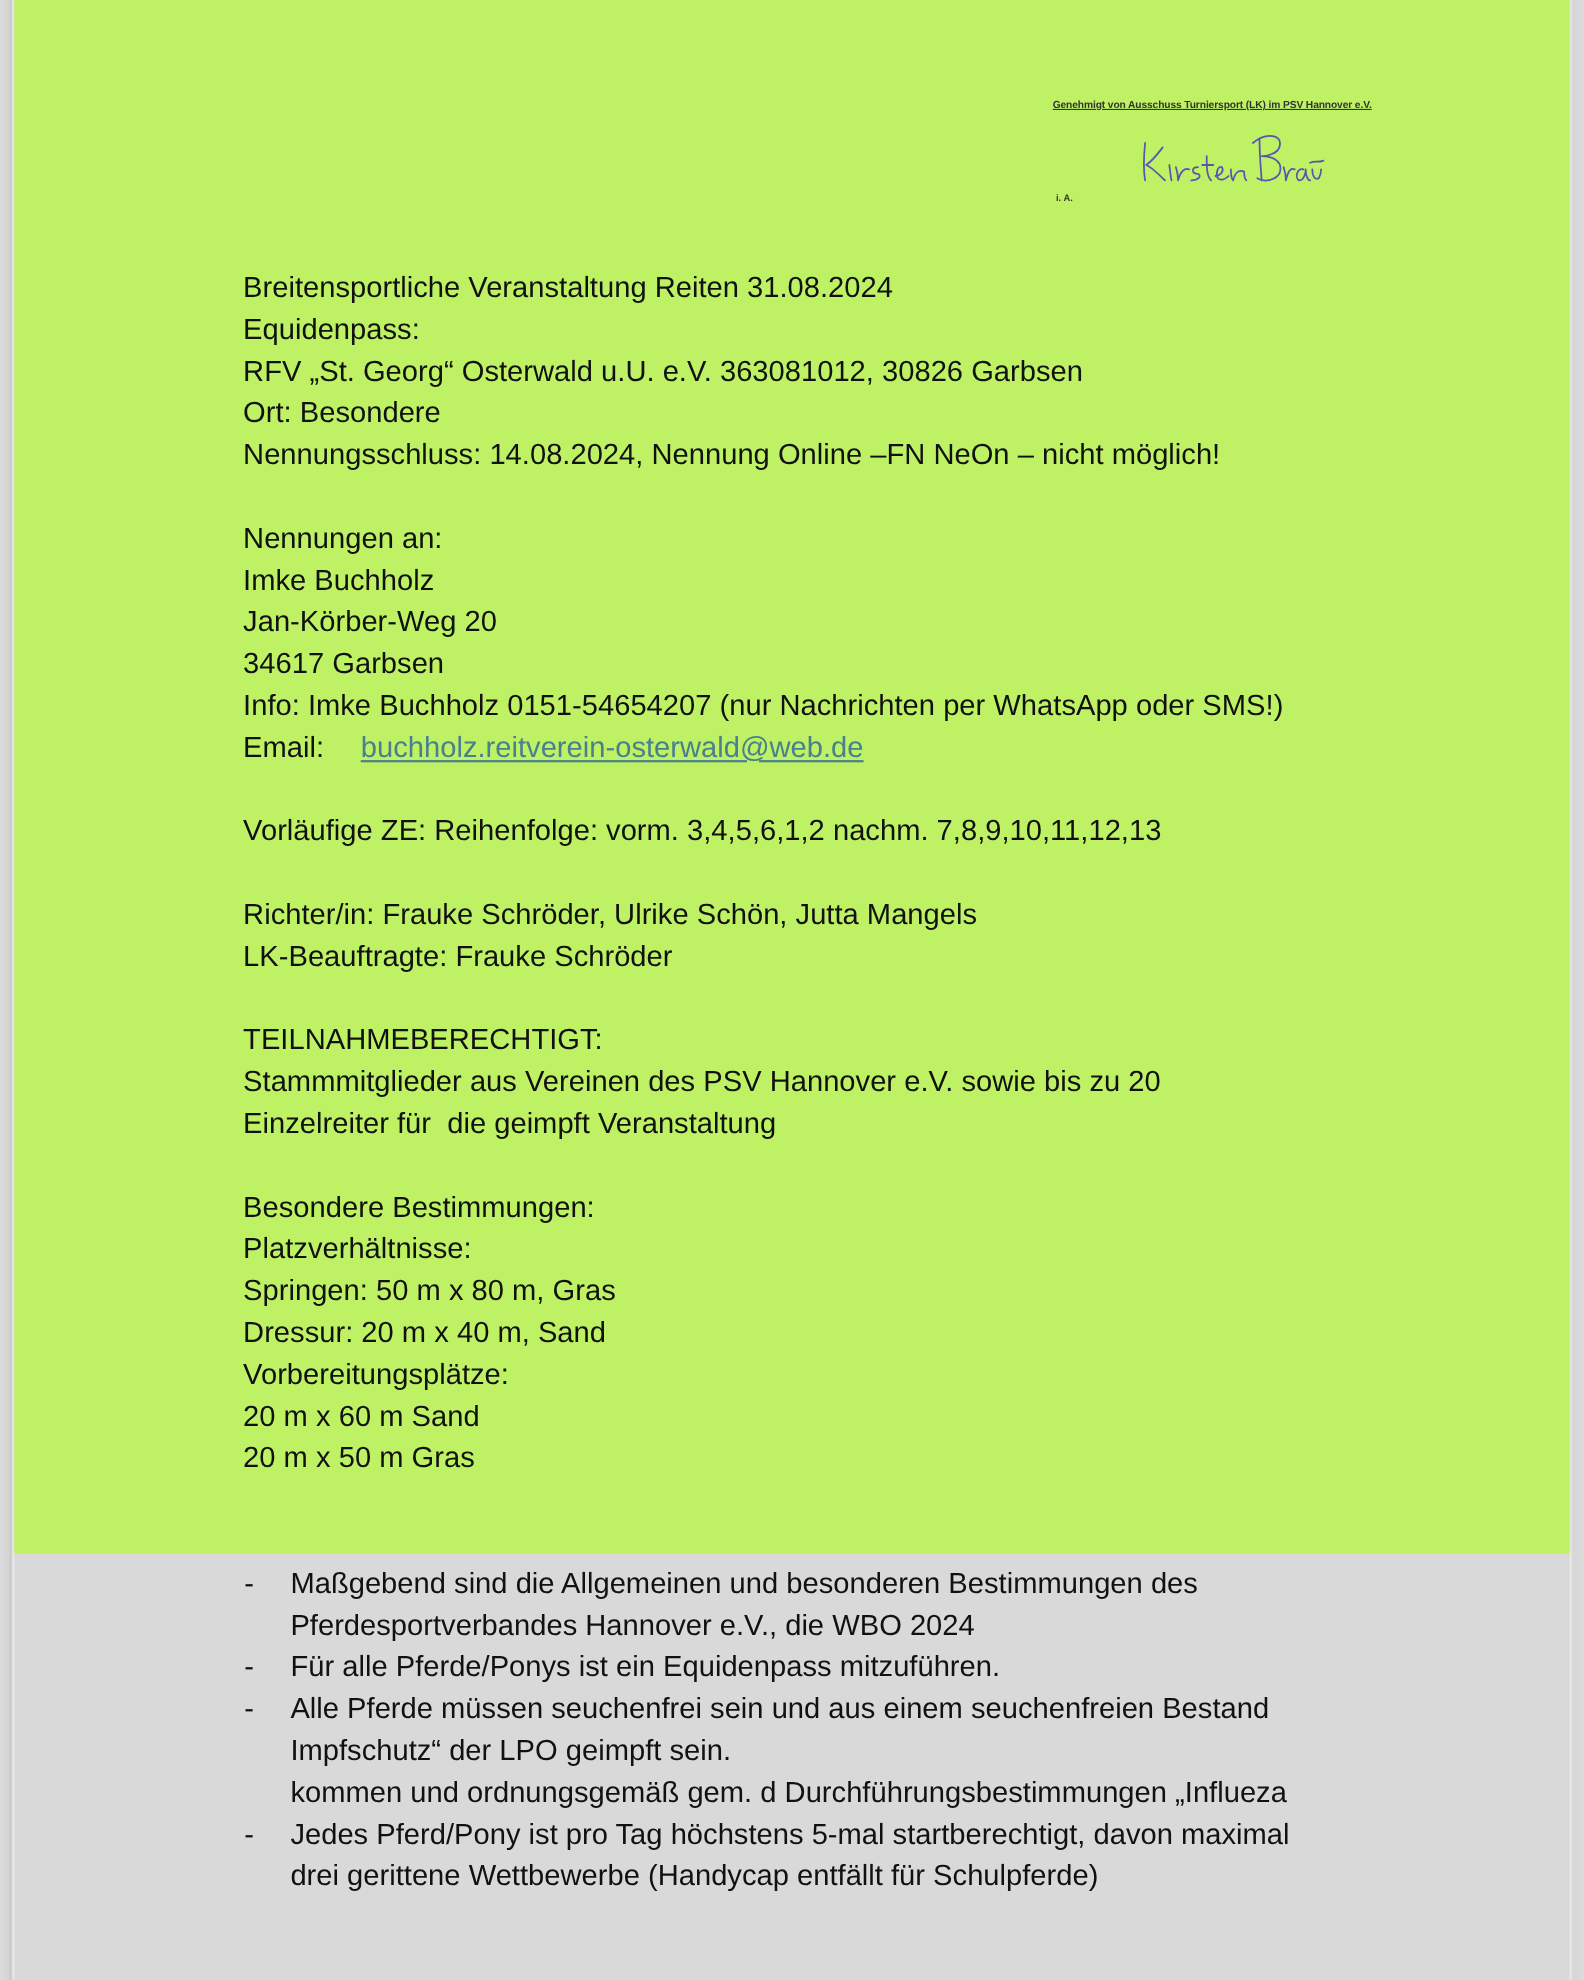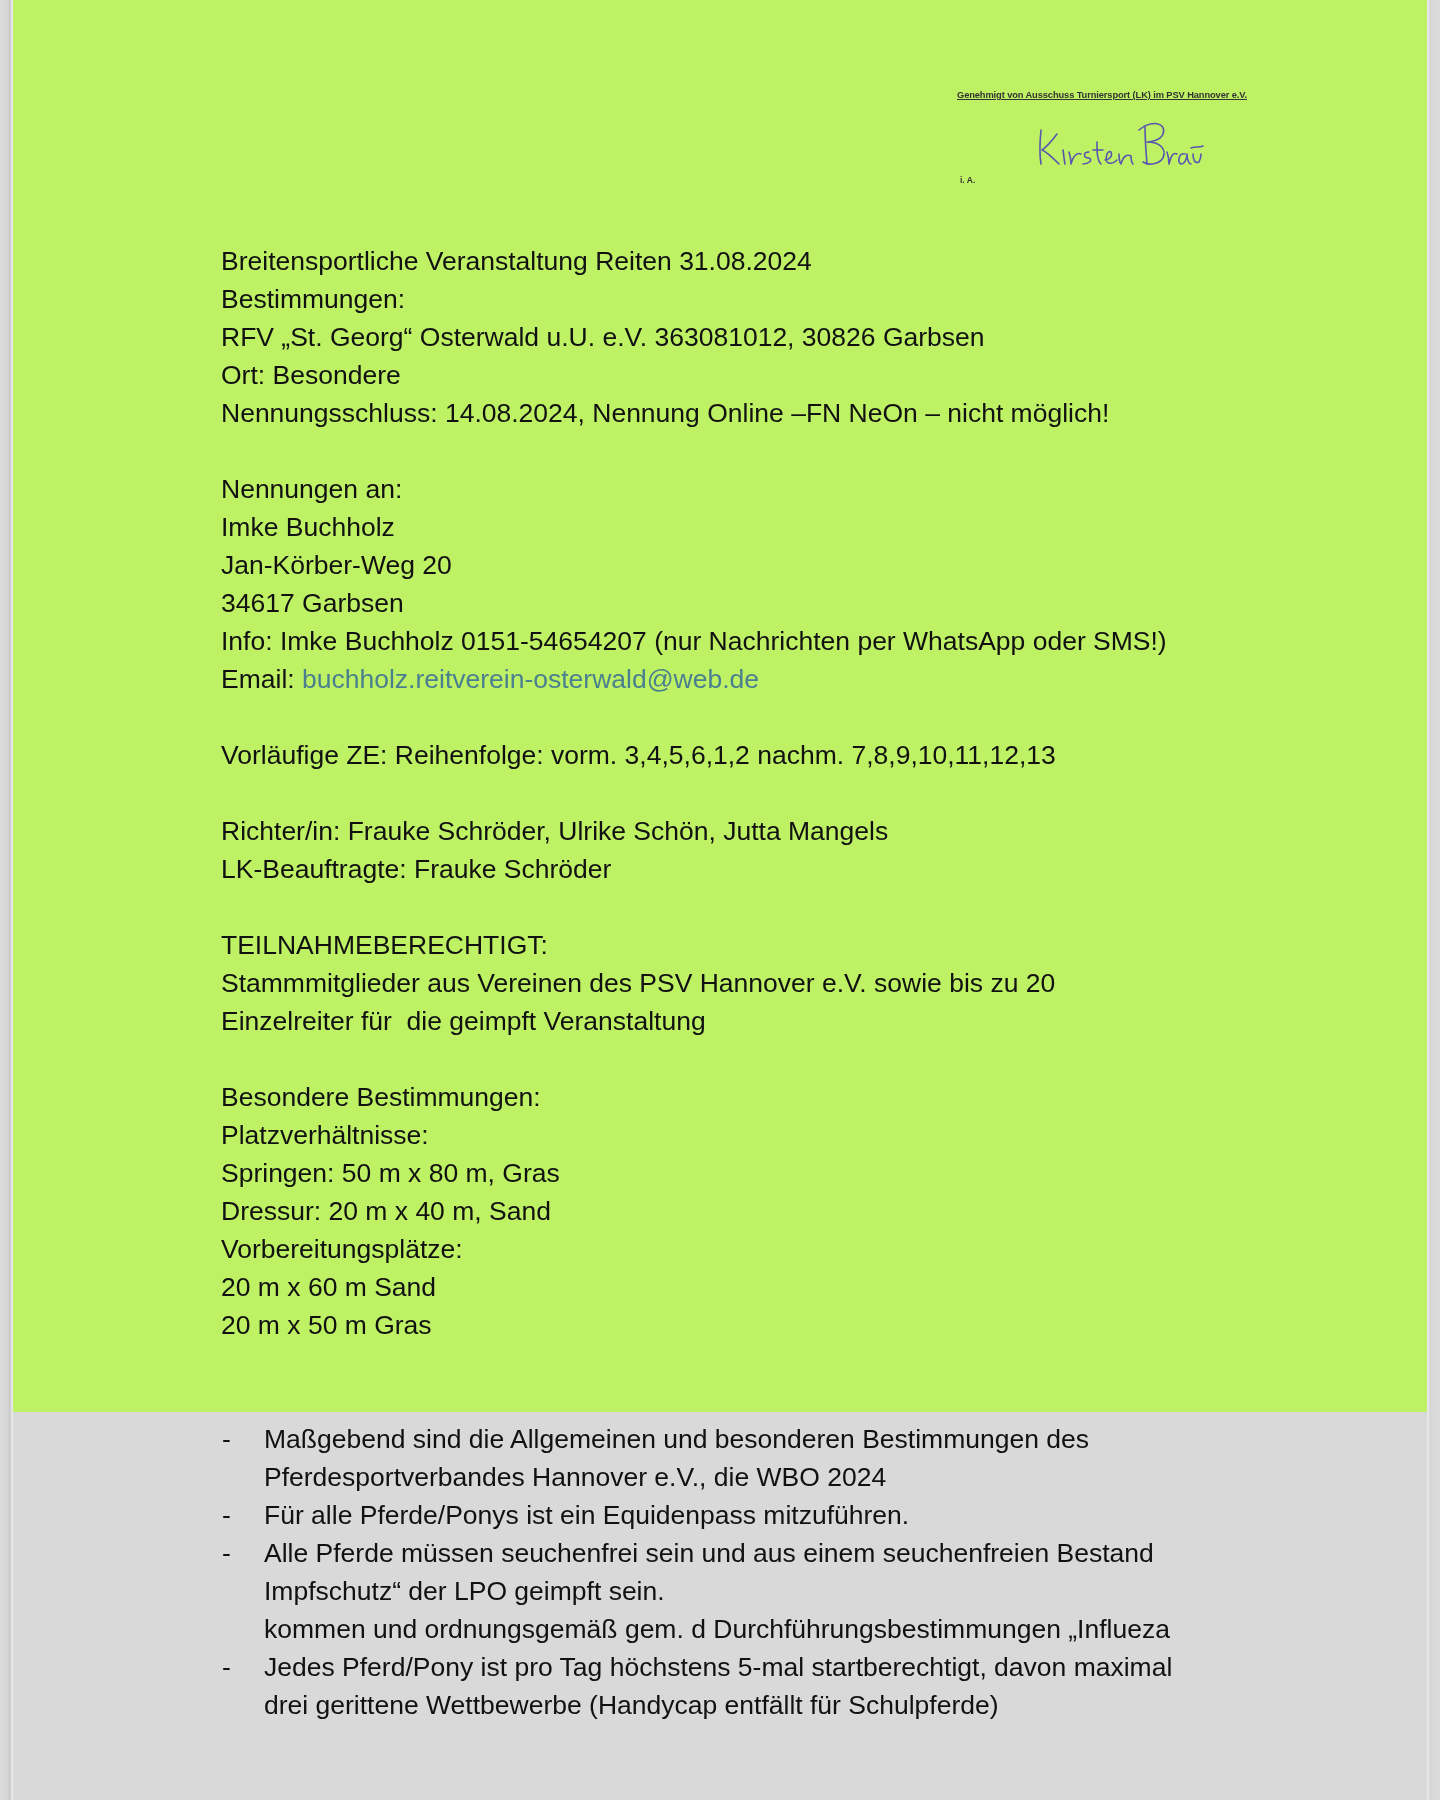--- a/index.html
+++ b/index.html
@@ -33,21 +33,21 @@
     position: absolute; left: 947px; top: 175px;
     font-size: 8.5px; font-weight: bold; color: #333;
   }
   .body-text {
     position: absolute; left: 208px; top: 242px; width: 1050px;
     font-size: 26.5px; line-height: 38px; color: #111;
   }
   .line { height: 38px; white-space: nowrap; }
   .b { font-weight: normal; }
   .blank { height: 38px; }
-  .link { color: #4a7f90; text-underline-offset: 3px; }
+  .link { color: #4a7f90; text-decoration: underline; text-underline-offset: 3px; margin-left: 26px; }
   .bullet { position: relative; padding-left: 43px; }
   .bullet .dash { position: absolute; left: 1px; top: 0; }
 </style>
 </head>
 <body>
 
 <div class="edge-left"></div>
 <div class="edge-right"></div>
 
 <div class="page">
@@ -75,21 +75,21 @@
       <path d="M152 42 C146 40 144 50 148 52 C152 52 154 46 154 42 C154 48 156 52 158 52"></path>
       <path d="M160 42 C160 48 162 52 166 50 C168 46 168 42 168 42"></path>
       <path d="M158 36 C162 34 166 36 170 34"></path>
     </g>
   </svg>
 
   <div class="ia">i. A.</div>
 
   <div class="body-text">
     <div class="line b">Breitensportliche Veranstaltung Reiten 31.08.2024</div>
-    <div class="line">Bestimmungen:</div>
+    <div class="line">Equidenpass:</div>
     <div class="line b">RFV „St. Georg“ Osterwald u.U. e.V. 363081012, 30826 Garbsen</div>
     <div class="line">Ort: Besondere</div>
     <div class="line">Nennungsschluss: 14.08.2024, Nennung Online –FN NeOn – nicht möglich!</div>
     <div class="blank"></div>
 
     <div class="line">Nennungen an:</div>
     <div class="line">Imke Buchholz</div>
     <div class="line">Jan-Körber-Weg 20</div>
     <div class="line">34617 Garbsen</div>
     <div class="line">Info: Imke Buchholz 0151-54654207 (nur Nachrichten per WhatsApp oder SMS!)</div>

